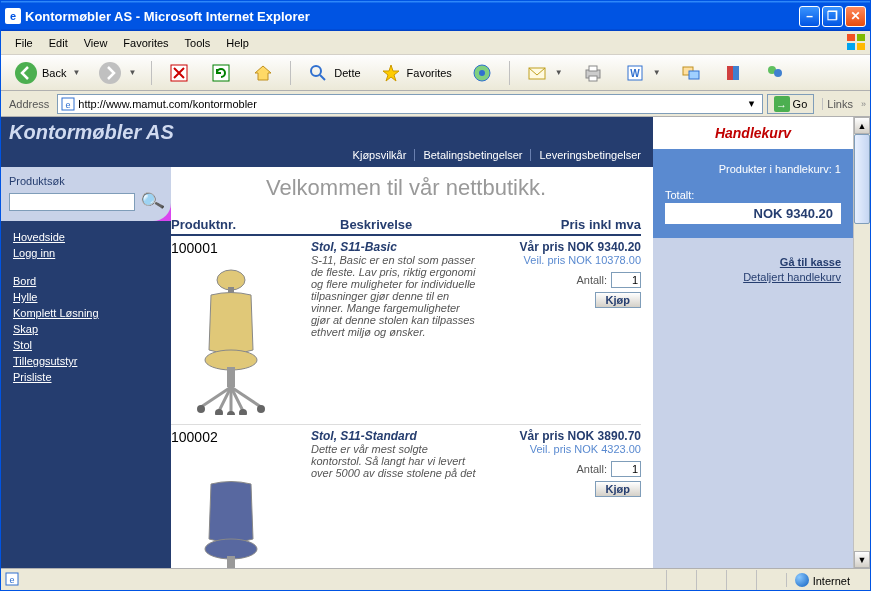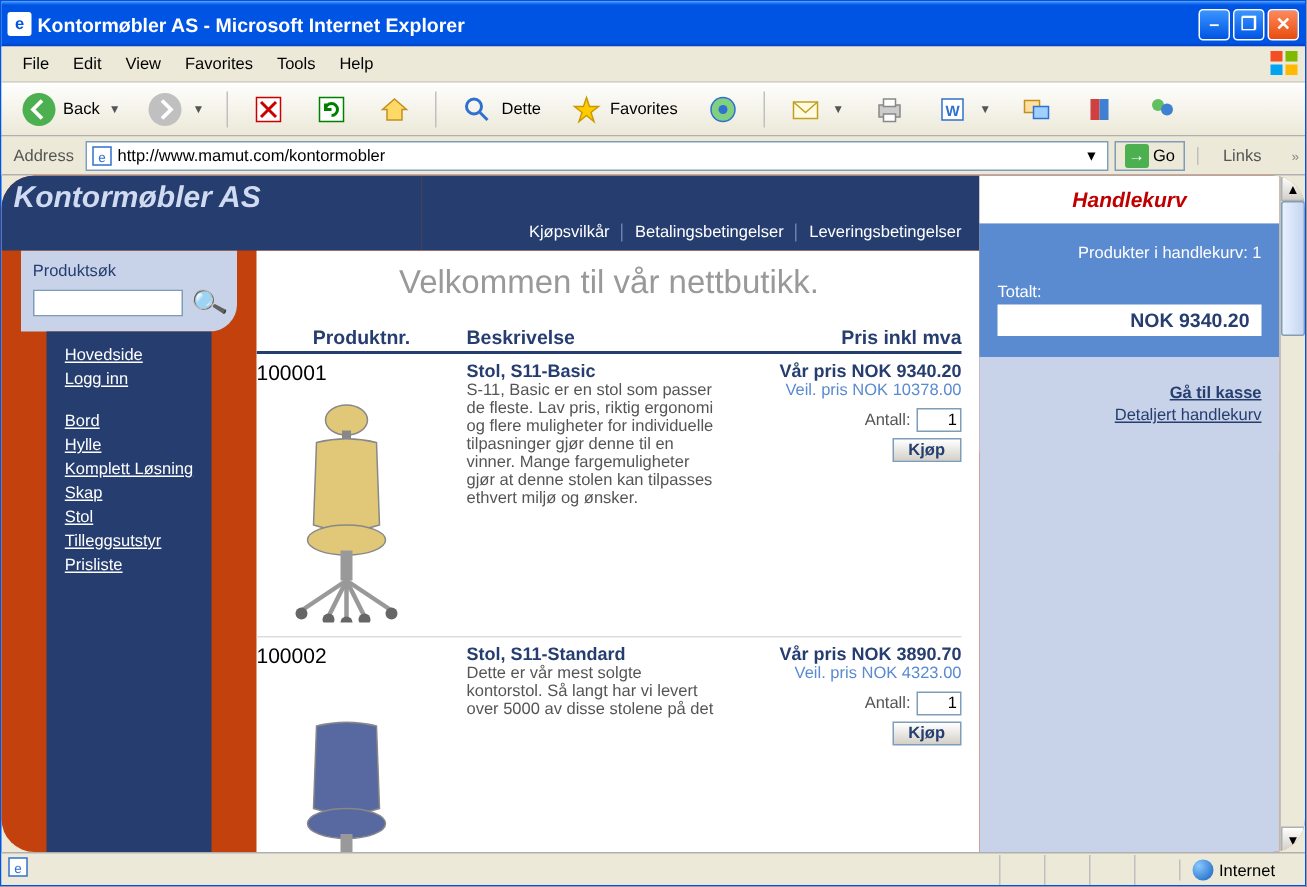--- a/index.html
+++ b/index.html
@@ -25,31 +25,31 @@
 .dropdown-arrow { font-size: 8px; color: #555; margin-left: 2px; }
 
 .addressbar { height: 26px; background: #ece9d8; border-bottom: 1px solid #b0b0b0; display: flex; align-items: center; padding: 0 4px; gap: 4px; }
 .addr-label { padding: 0 4px; color: #555; }
 .addr-input-wrap { flex: 1; display: flex; align-items: center; background: white; border: 1px solid #7f9db9; height: 20px; padding: 0 2px; }
 .addr-icon { width: 16px; height: 16px; margin-right: 2px; display: flex; align-items: center; justify-content: center; }
 .addr-input { flex: 1; border: none; outline: none; font-size: 11px; height: 16px; }
 .addr-dd { width: 16px; display: flex; align-items: center; justify-content: center; cursor: pointer; }
 .go-btn { height: 20px; display: flex; align-items: center; padding: 0 6px; border: 1px solid #7f9db9; cursor: pointer; gap: 3px; background: #ece9d8; }
 .go-arrow { width: 16px; height: 16px; background: #4caf50; border-radius: 2px; color: white; display: flex; align-items: center; justify-content: center; font-size: 11px; }
-.links-label { padding: 0 16px; color: #555; border-left: 1px solid #c0c0c0; margin-left: 4px; }
-
-.content-area { flex: 1; display: flex; background: #c2410c; overflow: hidden; position: relative; border-radius: 22px; }
+.links-label { padding: 0 4px; color: #555; border-left: 1px solid #c0c0c0; margin-left: 4px; }
+
+.content-area { flex: 1; display: flex; background: #d946ef; overflow: hidden; position: relative; }
 .page { flex: 1; overflow: hidden; display: flex; }
 .vscroll { width: 17px; background: #ece9d8; border-left: 1px solid #c0c0c0; display: flex; flex-direction: column; }
 .vscroll-btn { height: 17px; background: linear-gradient(to bottom,#fefefe,#d4d0c8); border: 1px solid #b0b0b0; display: flex; align-items: center; justify-content: center; font-size: 9px; cursor: pointer; }
 .vscroll-track { flex: 1; position: relative; }
 .vscroll-thumb { position: absolute; left: 0; right: 0; top: 0; height: 90px; background: linear-gradient(to right,#e8f0ff,#c5d6f2); border: 1px solid #7f9db9; border-radius: 2px; cursor: pointer; }
 
 .site { display: flex; width: 100%; }
-.site-left { width: 170px; display: flex; flex-direction: column; align-items: center; }
+.site-left { width: 170px; display: flex; flex-direction: column; }
 .site-header { height: 50px; background: #253d6f; color: white; display: flex; flex-direction: column; padding: 4px 8px 0 8px; }
 .site-title { font-size: 20px; font-weight: bold; font-style: italic; color: #d0daf0; }
 .site-header-right { flex: 1; background: #253d6f; display: flex; align-items: flex-end; justify-content: flex-end; padding: 0 12px 6px 0; gap: 8px; color: white; font-size: 11px; }
 .site-header-right a { color: white; text-decoration: none; border-left: 1px solid #6a80b0; padding-left: 8px; cursor: pointer; }
 .site-header-right a:first-child { border-left: none; }
 .header-row { display: flex; height: 50px; }
 .header-row .site-header { flex: 0 0 280px; }
 
 .search-box { background: #c8d2e8; padding: 8px; display: flex; flex-direction: column; gap: 4px; border-bottom-right-radius: 18px; }
 .search-box label { color: #253d6f; font-size: 11px; }
@@ -58,27 +58,27 @@
 .search-mag { font-size: 18px; color: #a0a080; cursor: pointer; transform: rotate(-15deg); }
 
 .nav-links { background: #253d6f; flex: 1; padding: 10px 12px; display: flex; flex-direction: column; gap: 4px; }
 .nav-links a { color: white; text-decoration: underline; font-size: 11px; cursor: pointer; }
 .nav-spacer { height: 8px; }
 
 .site-mid { flex: 1; background: white; padding: 0 12px 0 0; overflow: hidden; }
 .welcome { font-size: 22px; color: #999; text-align: center; padding: 8px 0 16px 0; }
 .prod-table { width: 100%; }
 .prod-head { display: flex; font-weight: bold; color: #253d6f; border-bottom: 2px solid #253d6f; padding-bottom: 2px; font-size: 13px; }
-.col-nr { width: 140px; text-align: center; }
+.col-nr { width: 169px; }
 .col-desc { flex: 1; }
 .col-price { width: 160px; text-align: right; }
 .prod-row { display: flex; border-bottom: 1px solid #ddd; padding: 4px 0; }
 .prod-img-cell { width: 140px; font-size: 14px; }
 .prod-img { width: 120px; height: 160px; display: flex; align-items: center; justify-content: center; margin-top: 4px; }
-.prod-desc-cell { flex: 1; font-size: 11px; color: #555; }
+.prod-desc-cell { flex: 1; font-size: 11px; color: #555; font-style: italic; }
 .prod-name { font-weight: bold; color: #253d6f; font-size: 12px; }
 .prod-price-cell { width: 160px; text-align: right; font-size: 11px; }
 .our-price { color: #253d6f; font-weight: bold; font-size: 12px; }
 .rec-price { color: #5a8ad0; font-size: 11px; }
 .qty-row { margin-top: 6px; display: flex; justify-content: flex-end; align-items: center; gap: 4px; color: #555; }
 .qty-input { width: 30px; border: 1px solid #7f9db9; text-align: right; padding: 1px 2px; font-size: 11px; }
 .buy-btn { margin-top: 4px; padding: 1px 10px; background: linear-gradient(to bottom,#fff,#d4d0c8); border: 1px solid #7f9db9; cursor: pointer; font-size: 11px; color: #253d6f; font-weight: bold; }
 
 .site-right { width: 200px; background: #c8d2e8; display: flex; flex-direction: column; }
 .cart-title { background: white; text-align: center; font-weight: bold; font-style: italic; color: #c00000; padding: 8px 0; font-size: 14px; }

